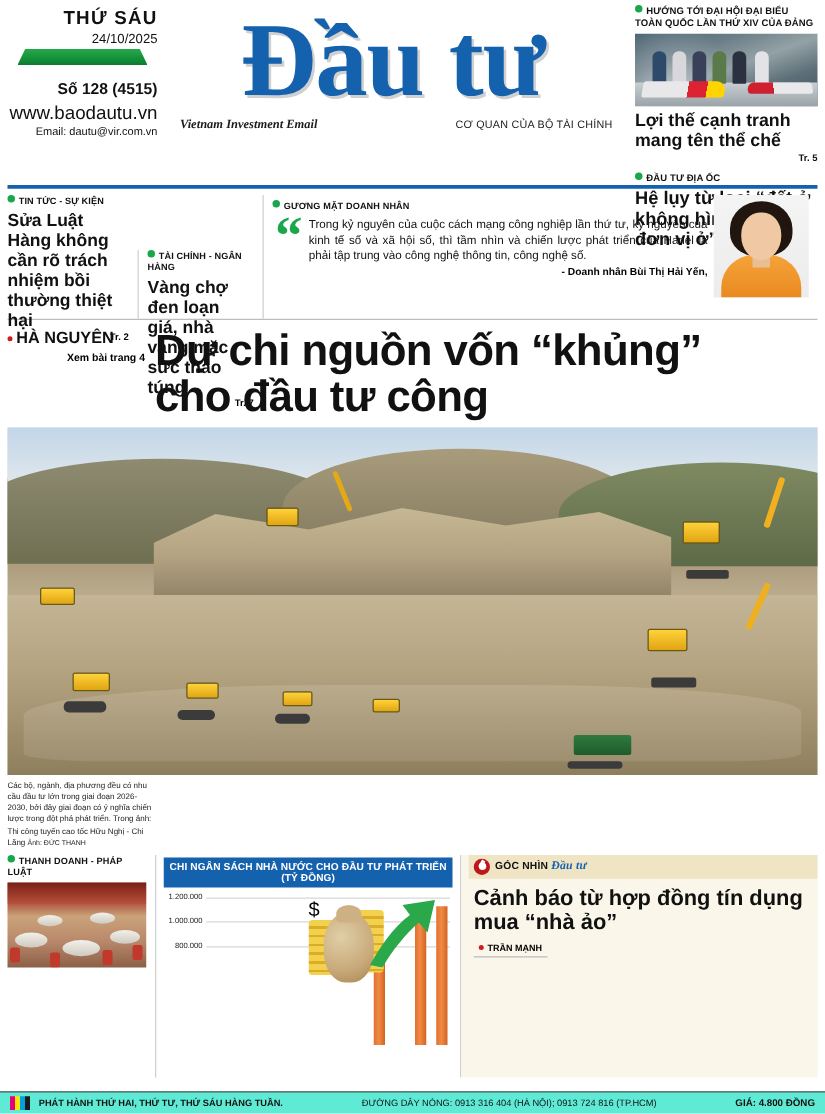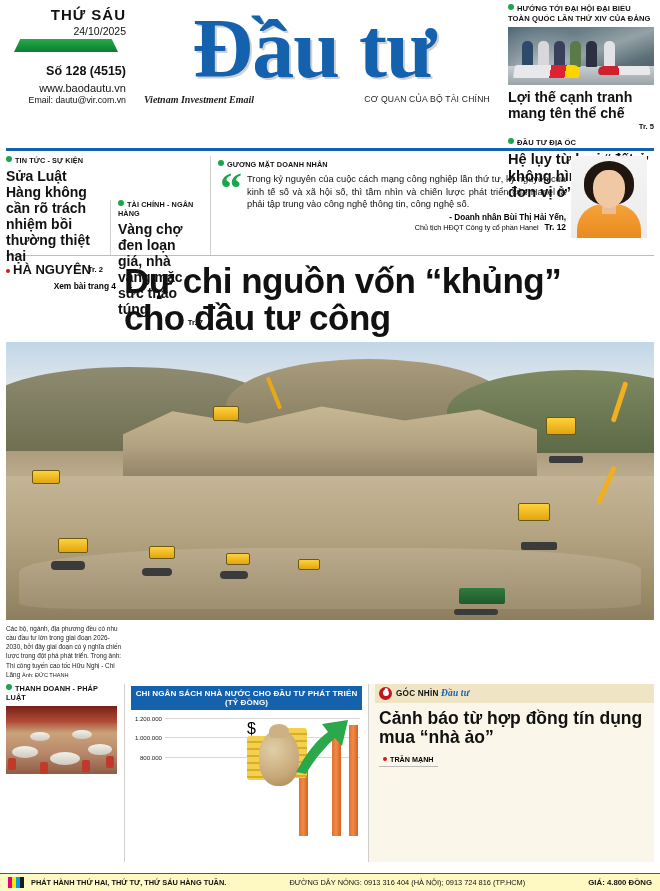--- a/index.html
+++ b/index.html
@@ -19,21 +19,21 @@
   .mh-day {
     font-size: 15px; font-weight: bold; letter-spacing: 1px; color: #111;
   }
   .mh-date { font-size: 10.5px; color: #111; margin-top: 2px; }
   .mh-greenbar {
     margin: 2px auto 0; width: 104px; height: 13px;
     background: linear-gradient(180deg,#2aa84a 0%, #13913a 60%, #0f7a31 100%);
     clip-path: polygon(6% 0, 94% 0, 100% 100%, 0 100%);
   }
   .mh-issue { font-size: 12.5px; font-weight: bold; margin-top: 12px; color:#111; }
-  .mh-web { font-size: 11px; margin-top: 4px; color:#111; }
+  .mh-web { font-size: 15px; margin-top: 4px; color:#111; }
   .mh-email { font-size: 8.8px; margin-top: 1px; color:#111; }
 
   .mh-center { flex: 1; text-align: center; position: relative; padding-top: 2px; }
   .mh-title {
     font-family: "Liberation Serif", serif;
     font-weight: bold;
     font-size: 84px;
     line-height: 0.98;
     color: #1461ad;
     letter-spacing: -1px;
@@ -189,21 +189,21 @@
   .gn-logo:before { content:""; position:absolute; left:5px; top:1.5px; width:3px; height:6px; background:#fff; transform: rotate(30deg);}
   .gn-label { font-size:8.2px; font-weight:bold; color:#111; letter-spacing:.2px; }
   .gn-label .blue { color:#1461ad; font-family:"Liberation Serif",serif; font-style:italic; font-size:9.4px; }
   .gn-head { font-family:"Liberation Sans",sans-serif; font-weight:bold; font-size:17.5px; line-height:1.12; color:#111; margin-top:6px; padding:0 4px;}
   .gn-author { font-size:7.2px; font-weight:bold; margin-top:5px; padding:0 4px; border-bottom:1px solid #bbb; padding-bottom:2px; display:inline-block;}
 
   
   .footer {
     position:absolute; left:0; right:0; bottom:0; height:18px;
     border-top: 1px solid #555; display:flex; align-items:center; padding: 0 8px;
-    background:#fef9c3;
+    background:#5eead4;
   }
   .cmyk { display:flex; margin-right:7px; }
   .cmyk i { display:block; width:4px; height:11px; }
   .f-left { font-size:7.4px; font-weight:bold; color:#111; }
   .f-mid { flex:1; text-align:center; font-size:7.4px; font-weight:normal; color:#111; }
   .f-right { font-size:7.8px; font-weight:bold; color:#111; }
 </style>
 </head>
 <body>
 
@@ -285,24 +285,20 @@
     <div class="tz tz3">
       <div class="quote-wrap">
         <div class="tz-kicker">
           <span class="dot"></span><span>GƯƠNG MẶT DOANH NHÂN</span>
         </div>
         <div style="margin-top:4px">
           <span class="qmark">“</span>
           <div class="quote-txt">Trong kỷ nguyên của cuộc cách mạng công nghiệp lần thứ tư, kỷ nguyên của kinh tế số và xã hội số, thì tầm nhìn và chiến lược phát triển của Hanel là phải tập trung vào công nghệ thông tin, công nghệ số.</div>
         </div>
         <div class="quote-attr">- Doanh nhân Bùi Thị Hải Yến,</div>
-        <div class="quote-attr2">
-          <span>Chủ tịch HĐQT Công ty cổ phần Hanel</span>
-          <span style="font-size:8.4px;font-weight:bold;margin-left:4px">Tr. 12</span>
-        </div>
       </div>
       <div class="q-portrait">
         <div class="body"></div>
           <div class="neck"></div>
           <div class="hair"></div>
           <div class="face"></div>
       </div>
     </div>
   </div>
 

